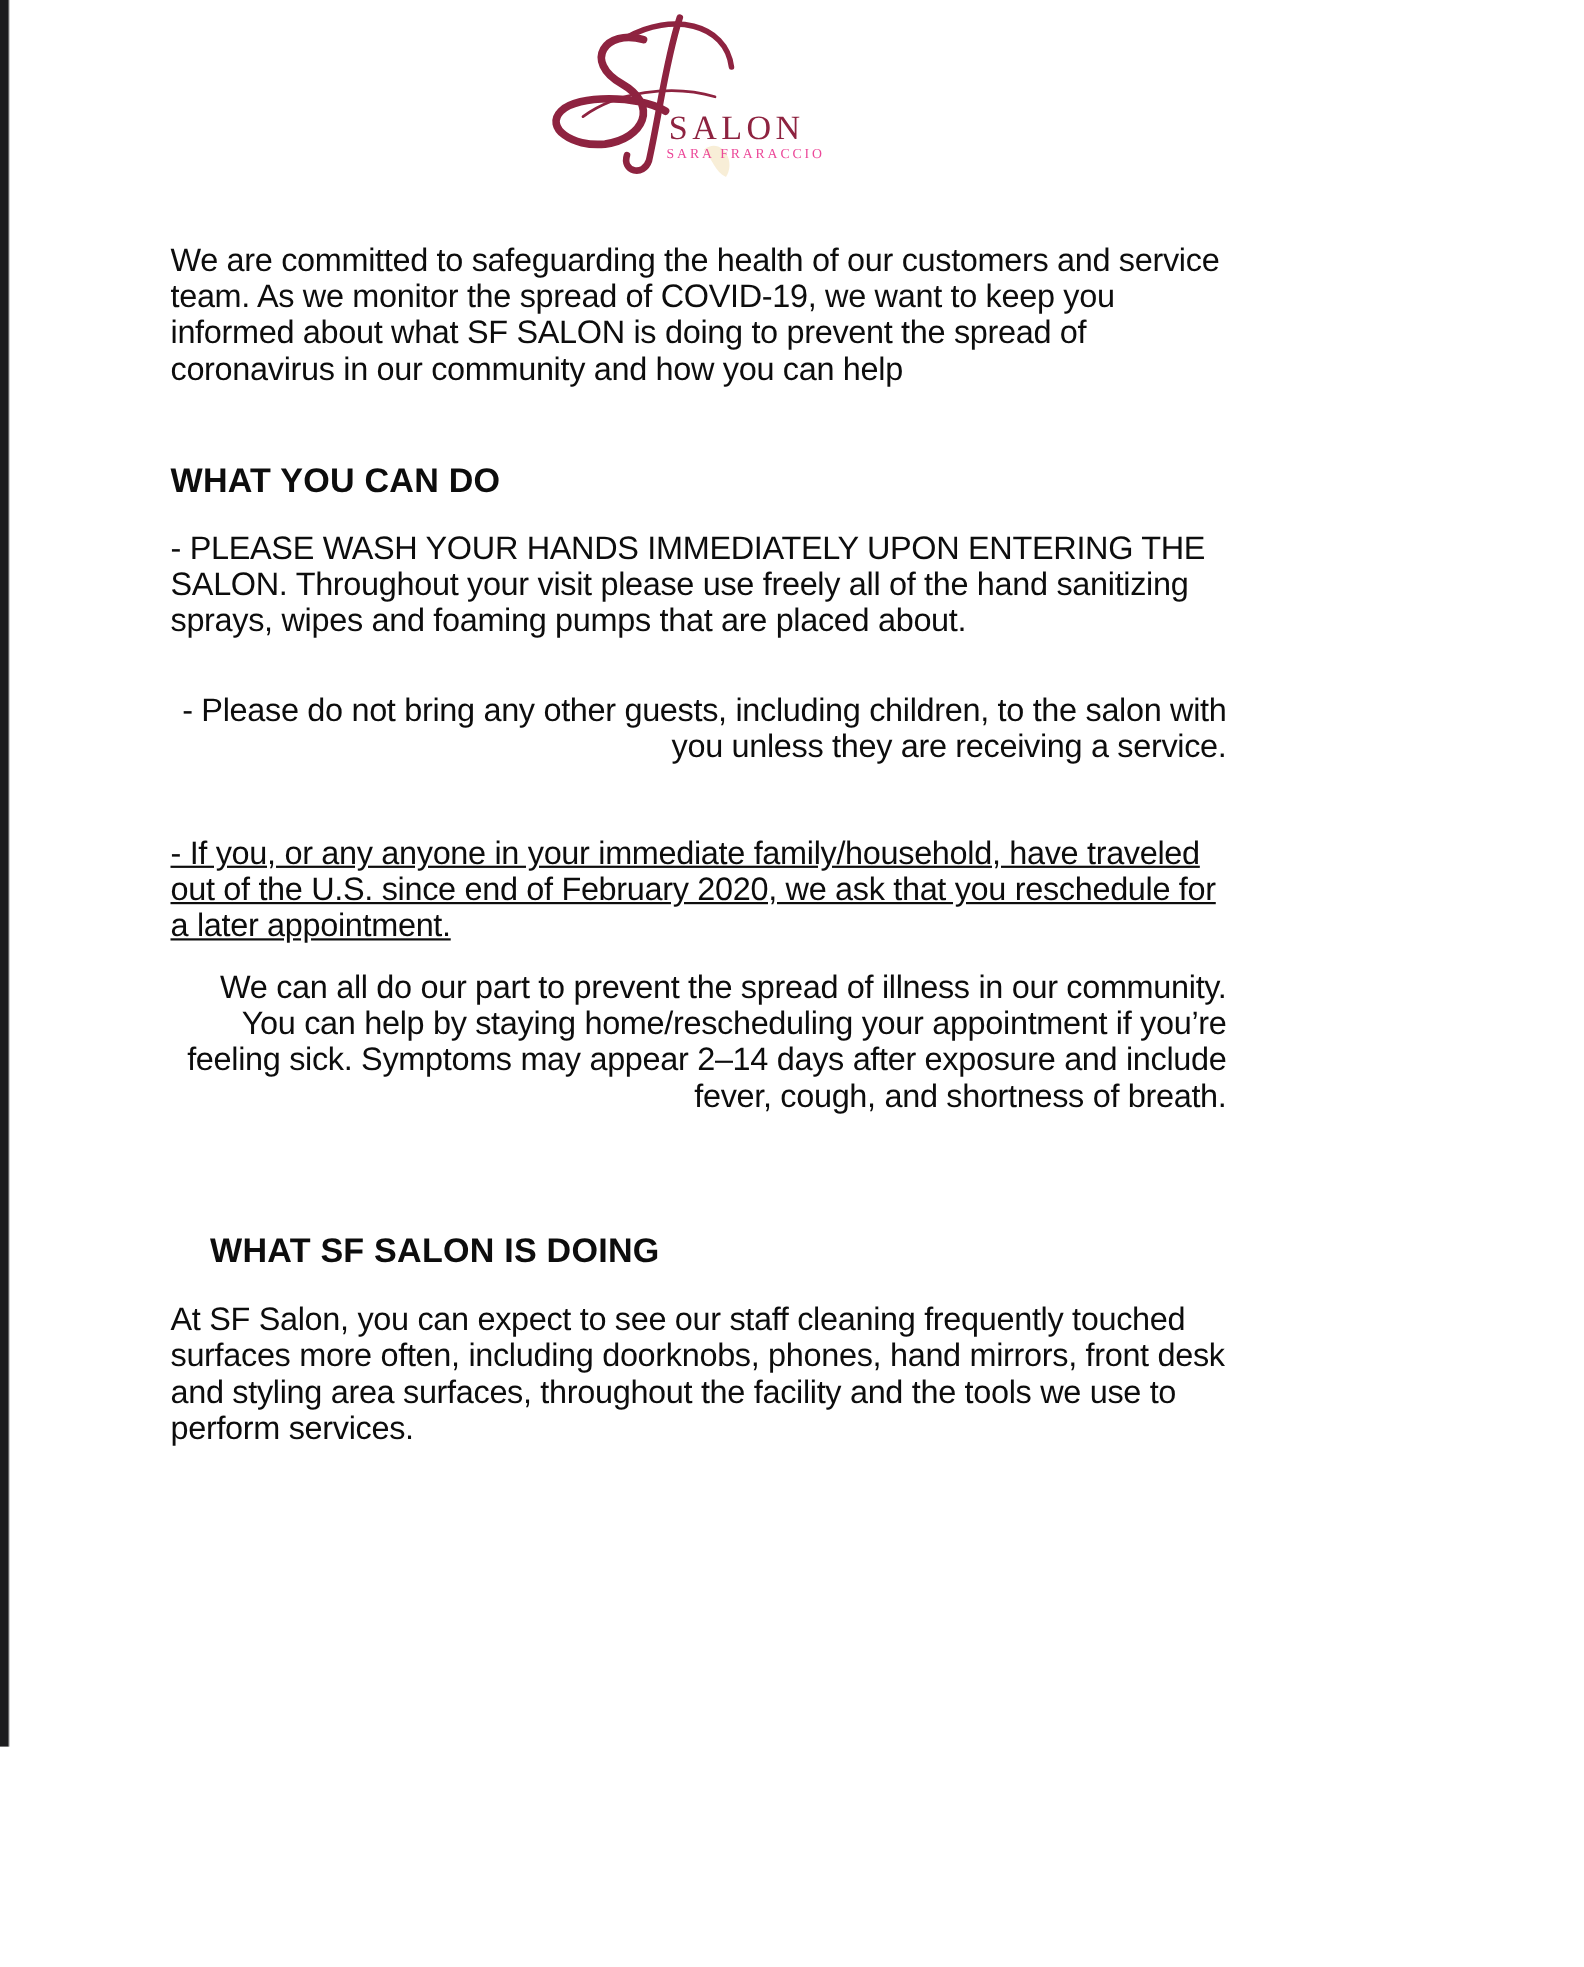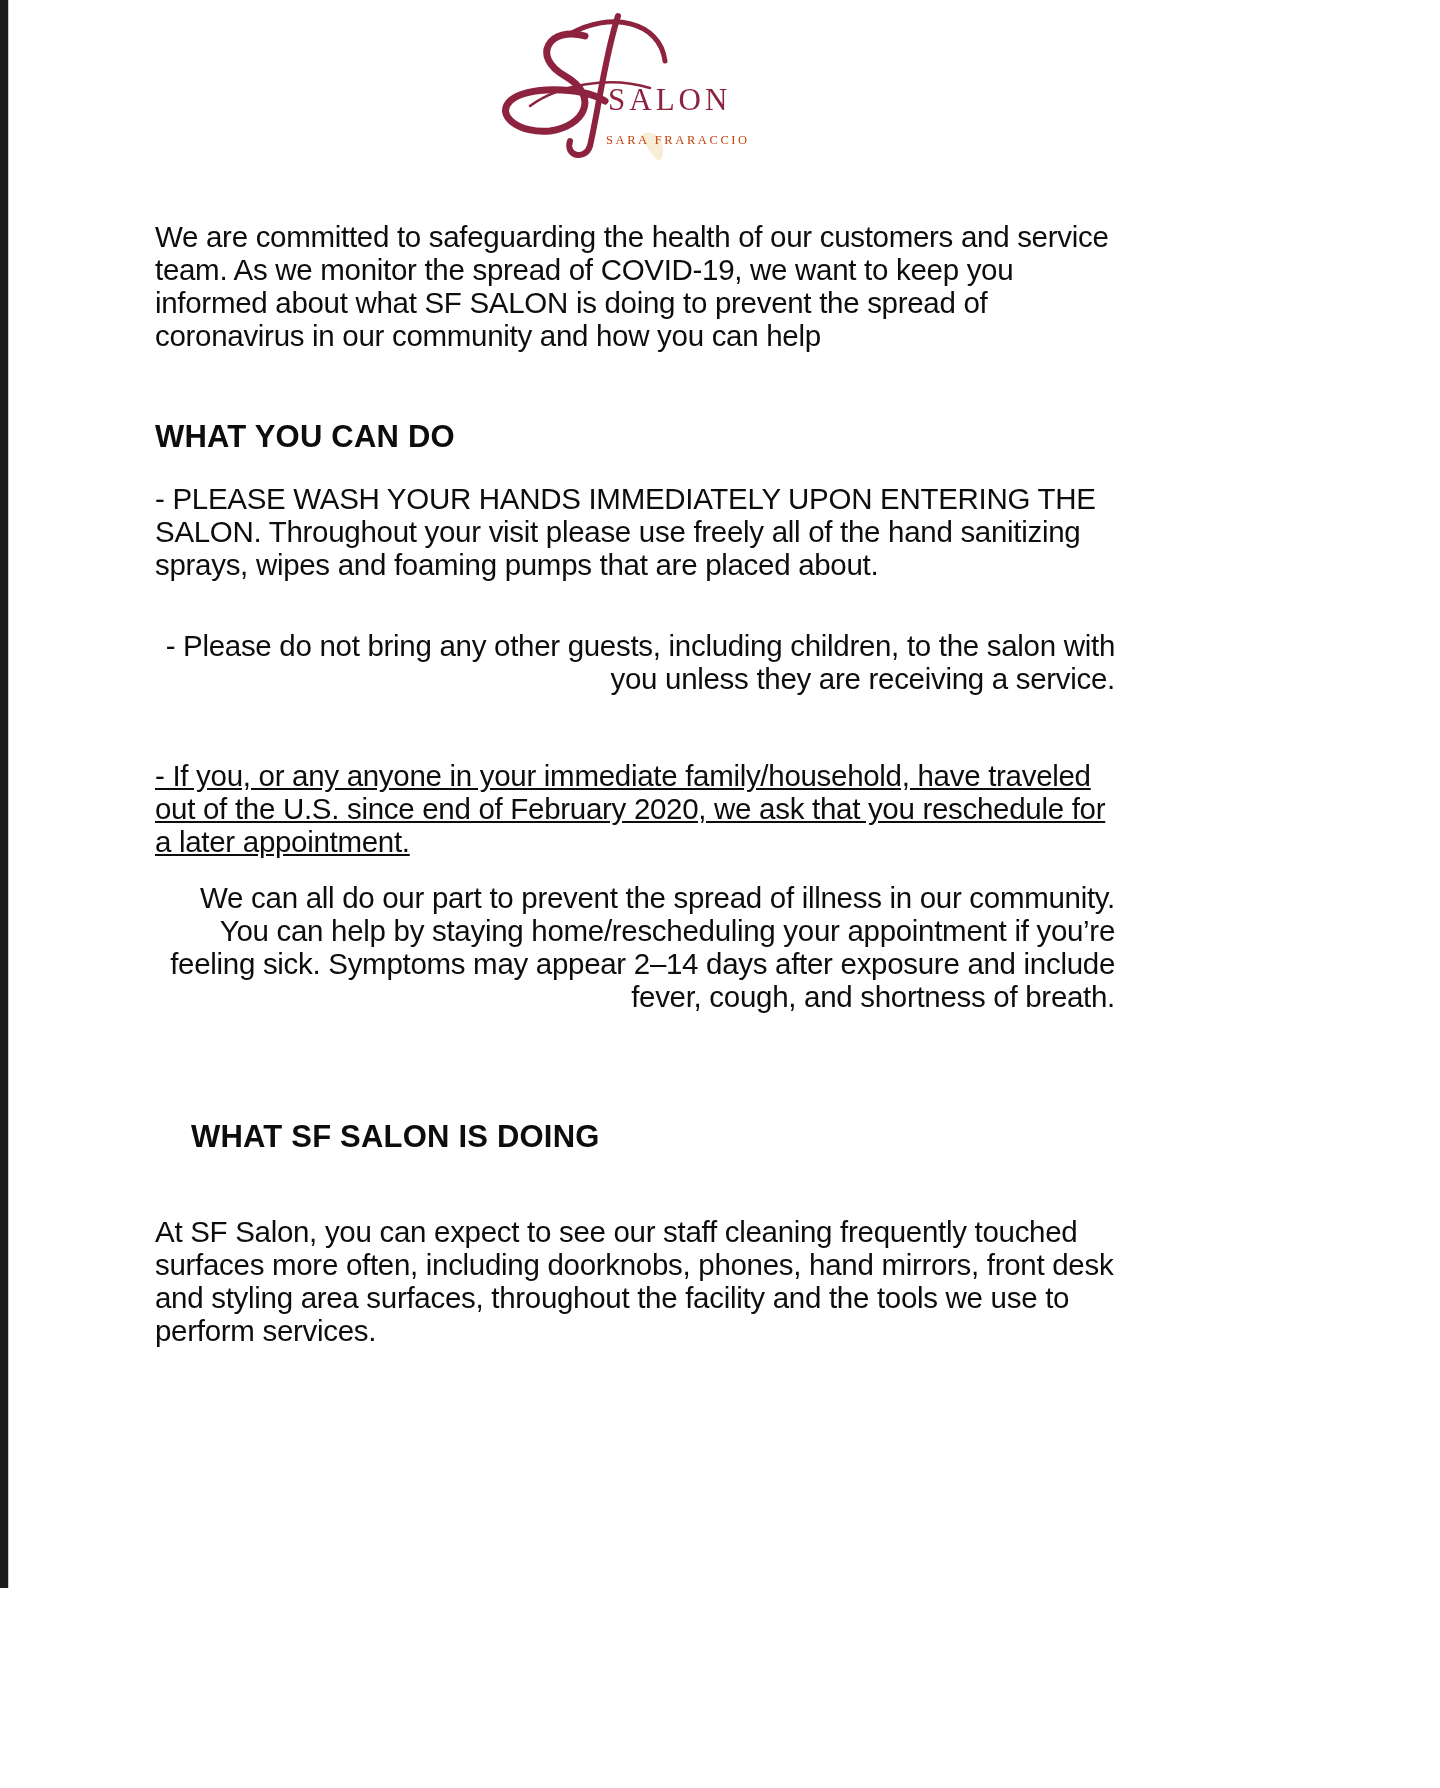--- a/index.html
+++ b/index.html
@@ -8,36 +8,36 @@
     background: #ffffff;
     font-family: "Liberation Sans", "DejaVu Sans", sans-serif;
     color: #0d0d0d;
   }
   .left-strip { position: absolute; left: 0; top: 0; width: 8px; height: 100%; background: #1c1c1e; }
   .left-line { position: absolute; left: 8px; top: 0; width: 1px; height: 100%; background: #c8c8c8; }
   .page { position: absolute; left: 10px; top: 0; right: 0; bottom: 0; background: #fff; }
 
   .logo { position: absolute; left: 480px; top: 6px; width: 280px; height: 170px; }
   .logo svg { position: absolute; left: 0; top: 0; }
-  .logo-word { position: absolute; left: 118px; top: 76px; font-family: "Liberation Serif", "DejaVu Serif", serif;
+  .logo-word { position: absolute; left: 118px; top: 92px; font-family: "Liberation Serif", "DejaVu Serif", serif;
     color: #8e2340; font-size: 31px; letter-spacing: 4px; }
   .logo-sub { position: absolute; left: 116px; top: 127px; font-family: "Liberation Serif", "DejaVu Serif", serif;
-    color: #c2410c; font-size: 12.5px; letter-spacing: 2.6px; white-space: nowrap; }
+    color: #ec4899; font-size: 12.5px; letter-spacing: 2.6px; white-space: nowrap; }
 
   .content { position: absolute; left: 145px; top: 220px; width: 960px; }
   .para { font-size: 29.5px; line-height: 33px; margin: 0; letter-spacing: -0.3px; }
   .heading { font-size: 31px; font-weight: bold; margin: 0; letter-spacing: 0.2px; line-height: 40px; }
   #intro { position: absolute; top: 0; }
   #h1 { position: absolute; top: 197px; }
   #b1 { position: absolute; top: 262px; }
   #b2 { position: absolute; top: 409px; text-align: right; }
   #b3 { position: absolute; top: 539px; text-decoration: underline; }
   #p2 { position: absolute; top: 661px; text-align: right; }
   #h2 { position: absolute; top: 897px; margin-left: 36px; }
-  #p3 { position: absolute; top: 963px; margin-top: 32px; }
+  #p3 { position: absolute; top: 963px; }
 </style>
 </head>
 <body>
 
 <div class="left-strip"></div>
 <div class="left-line"></div>
 
 <div class="page">
 
   <div class="logo">

